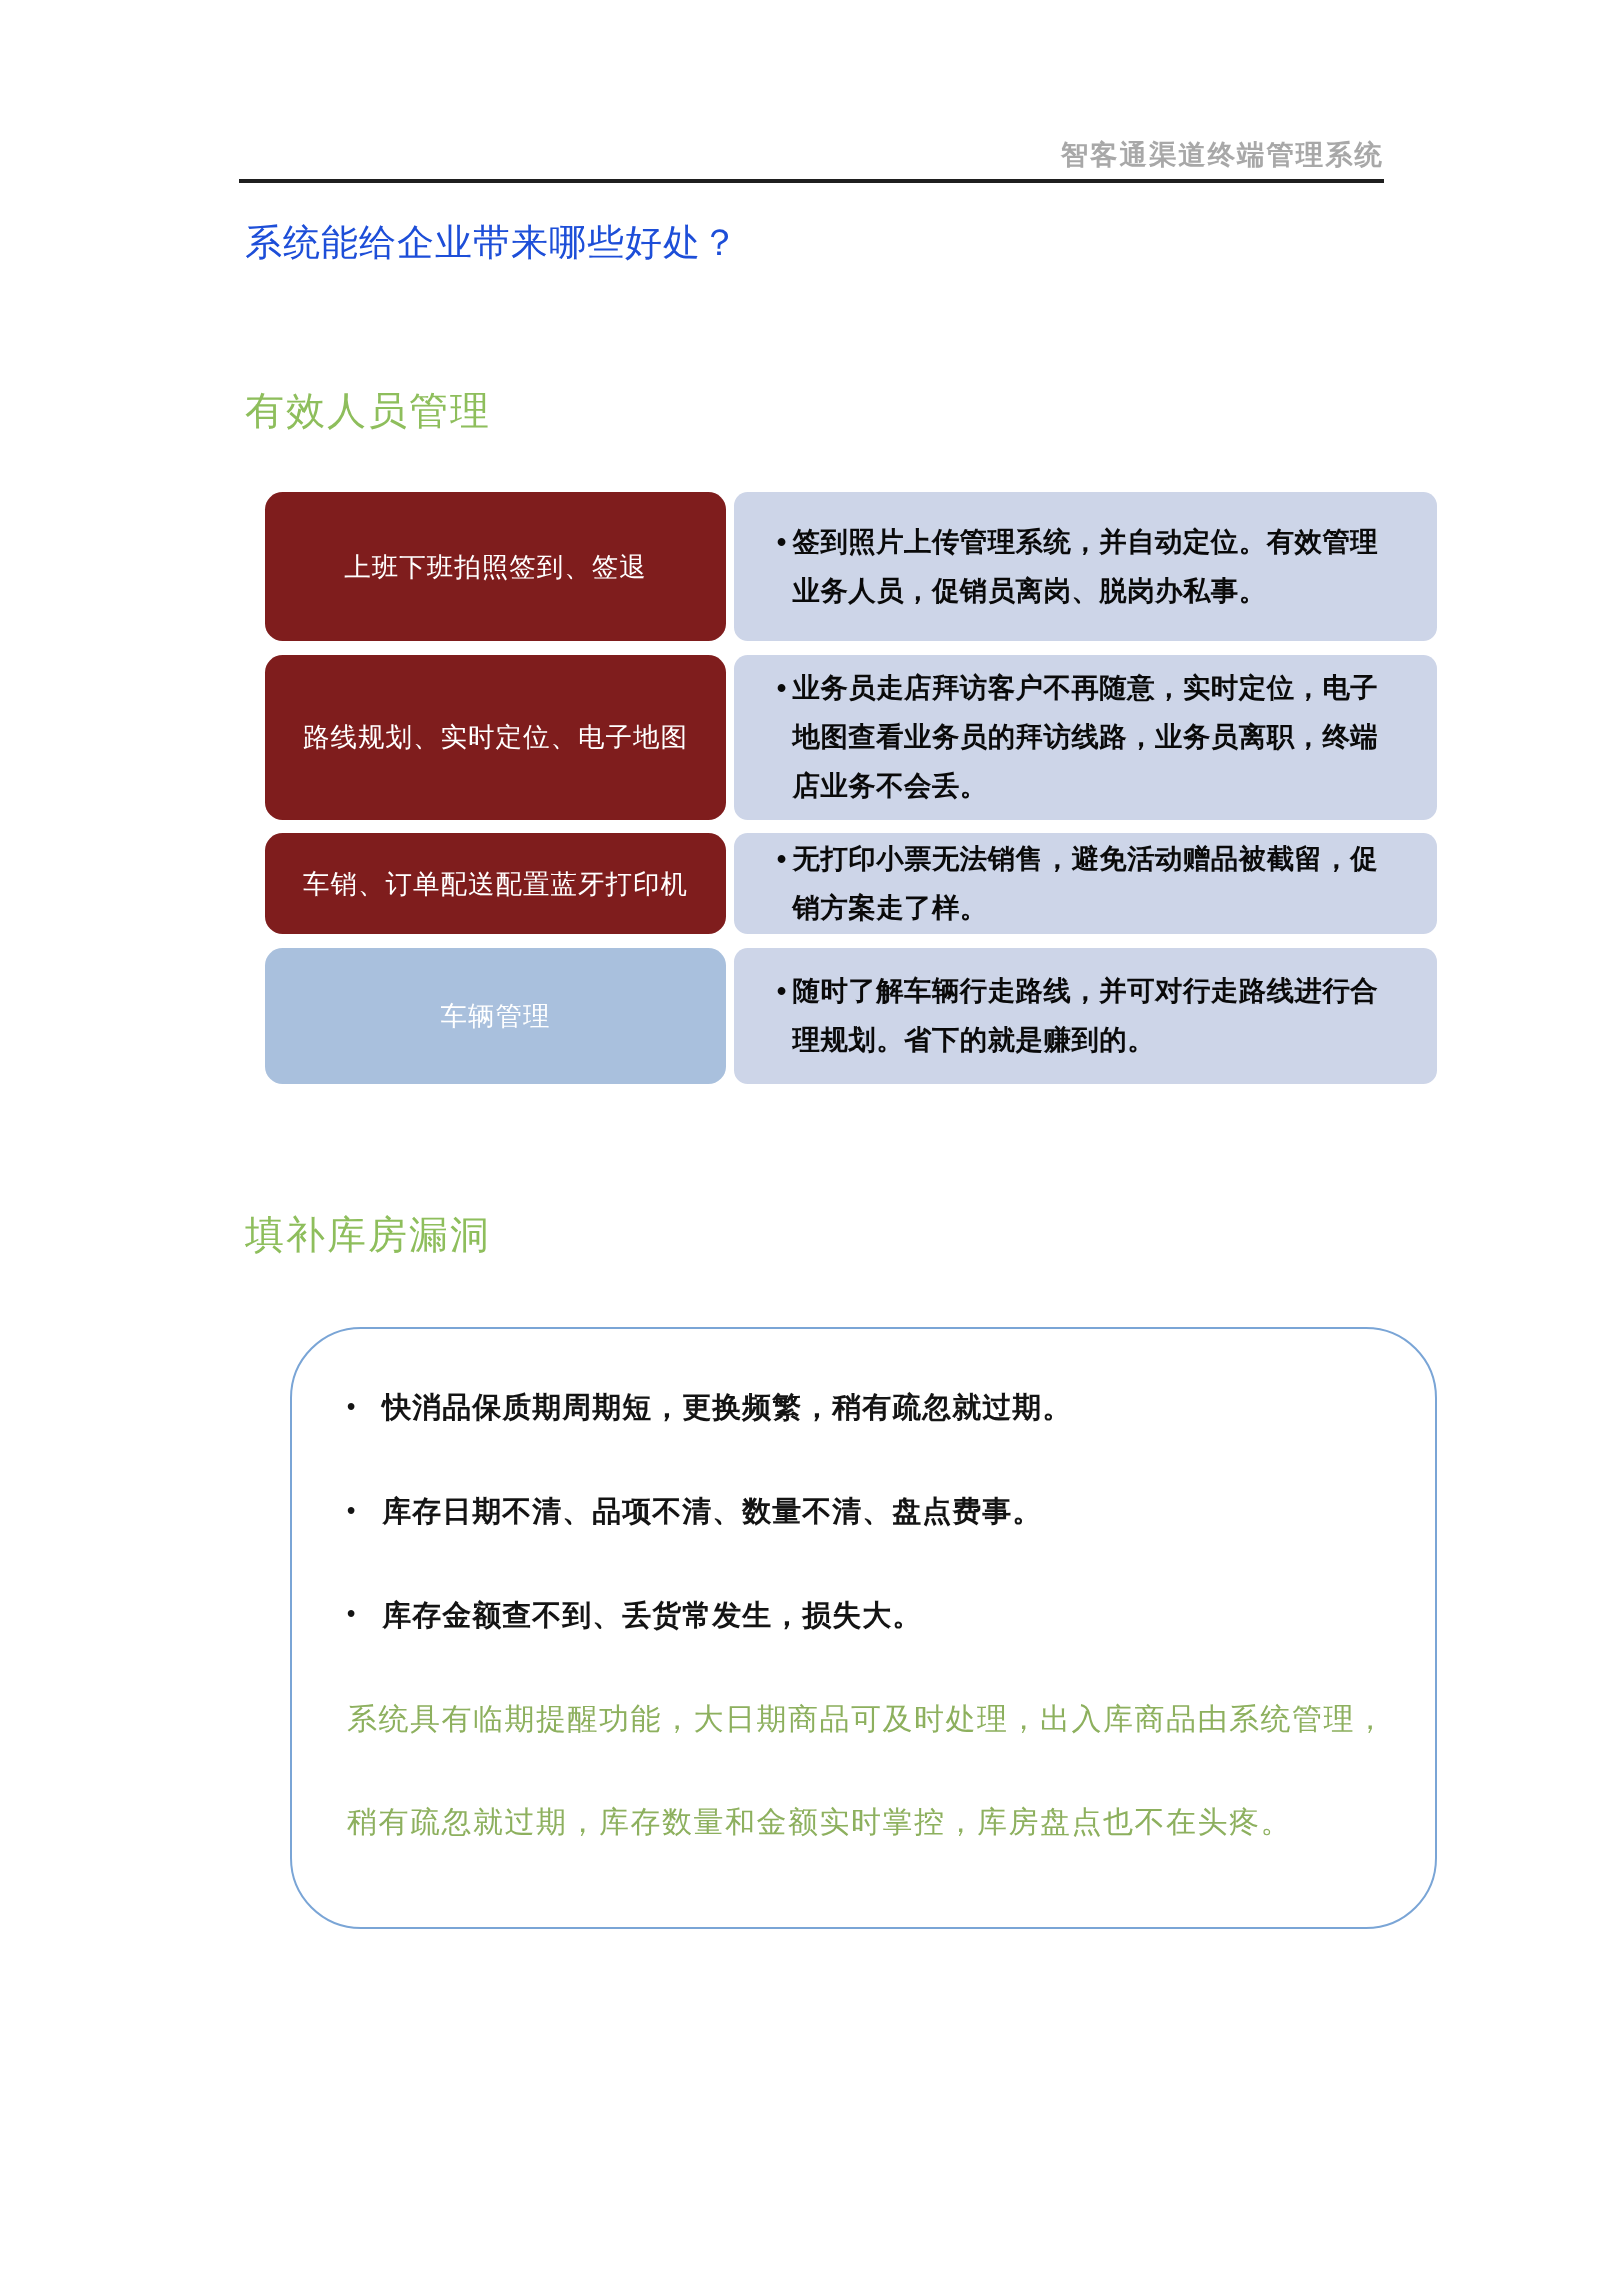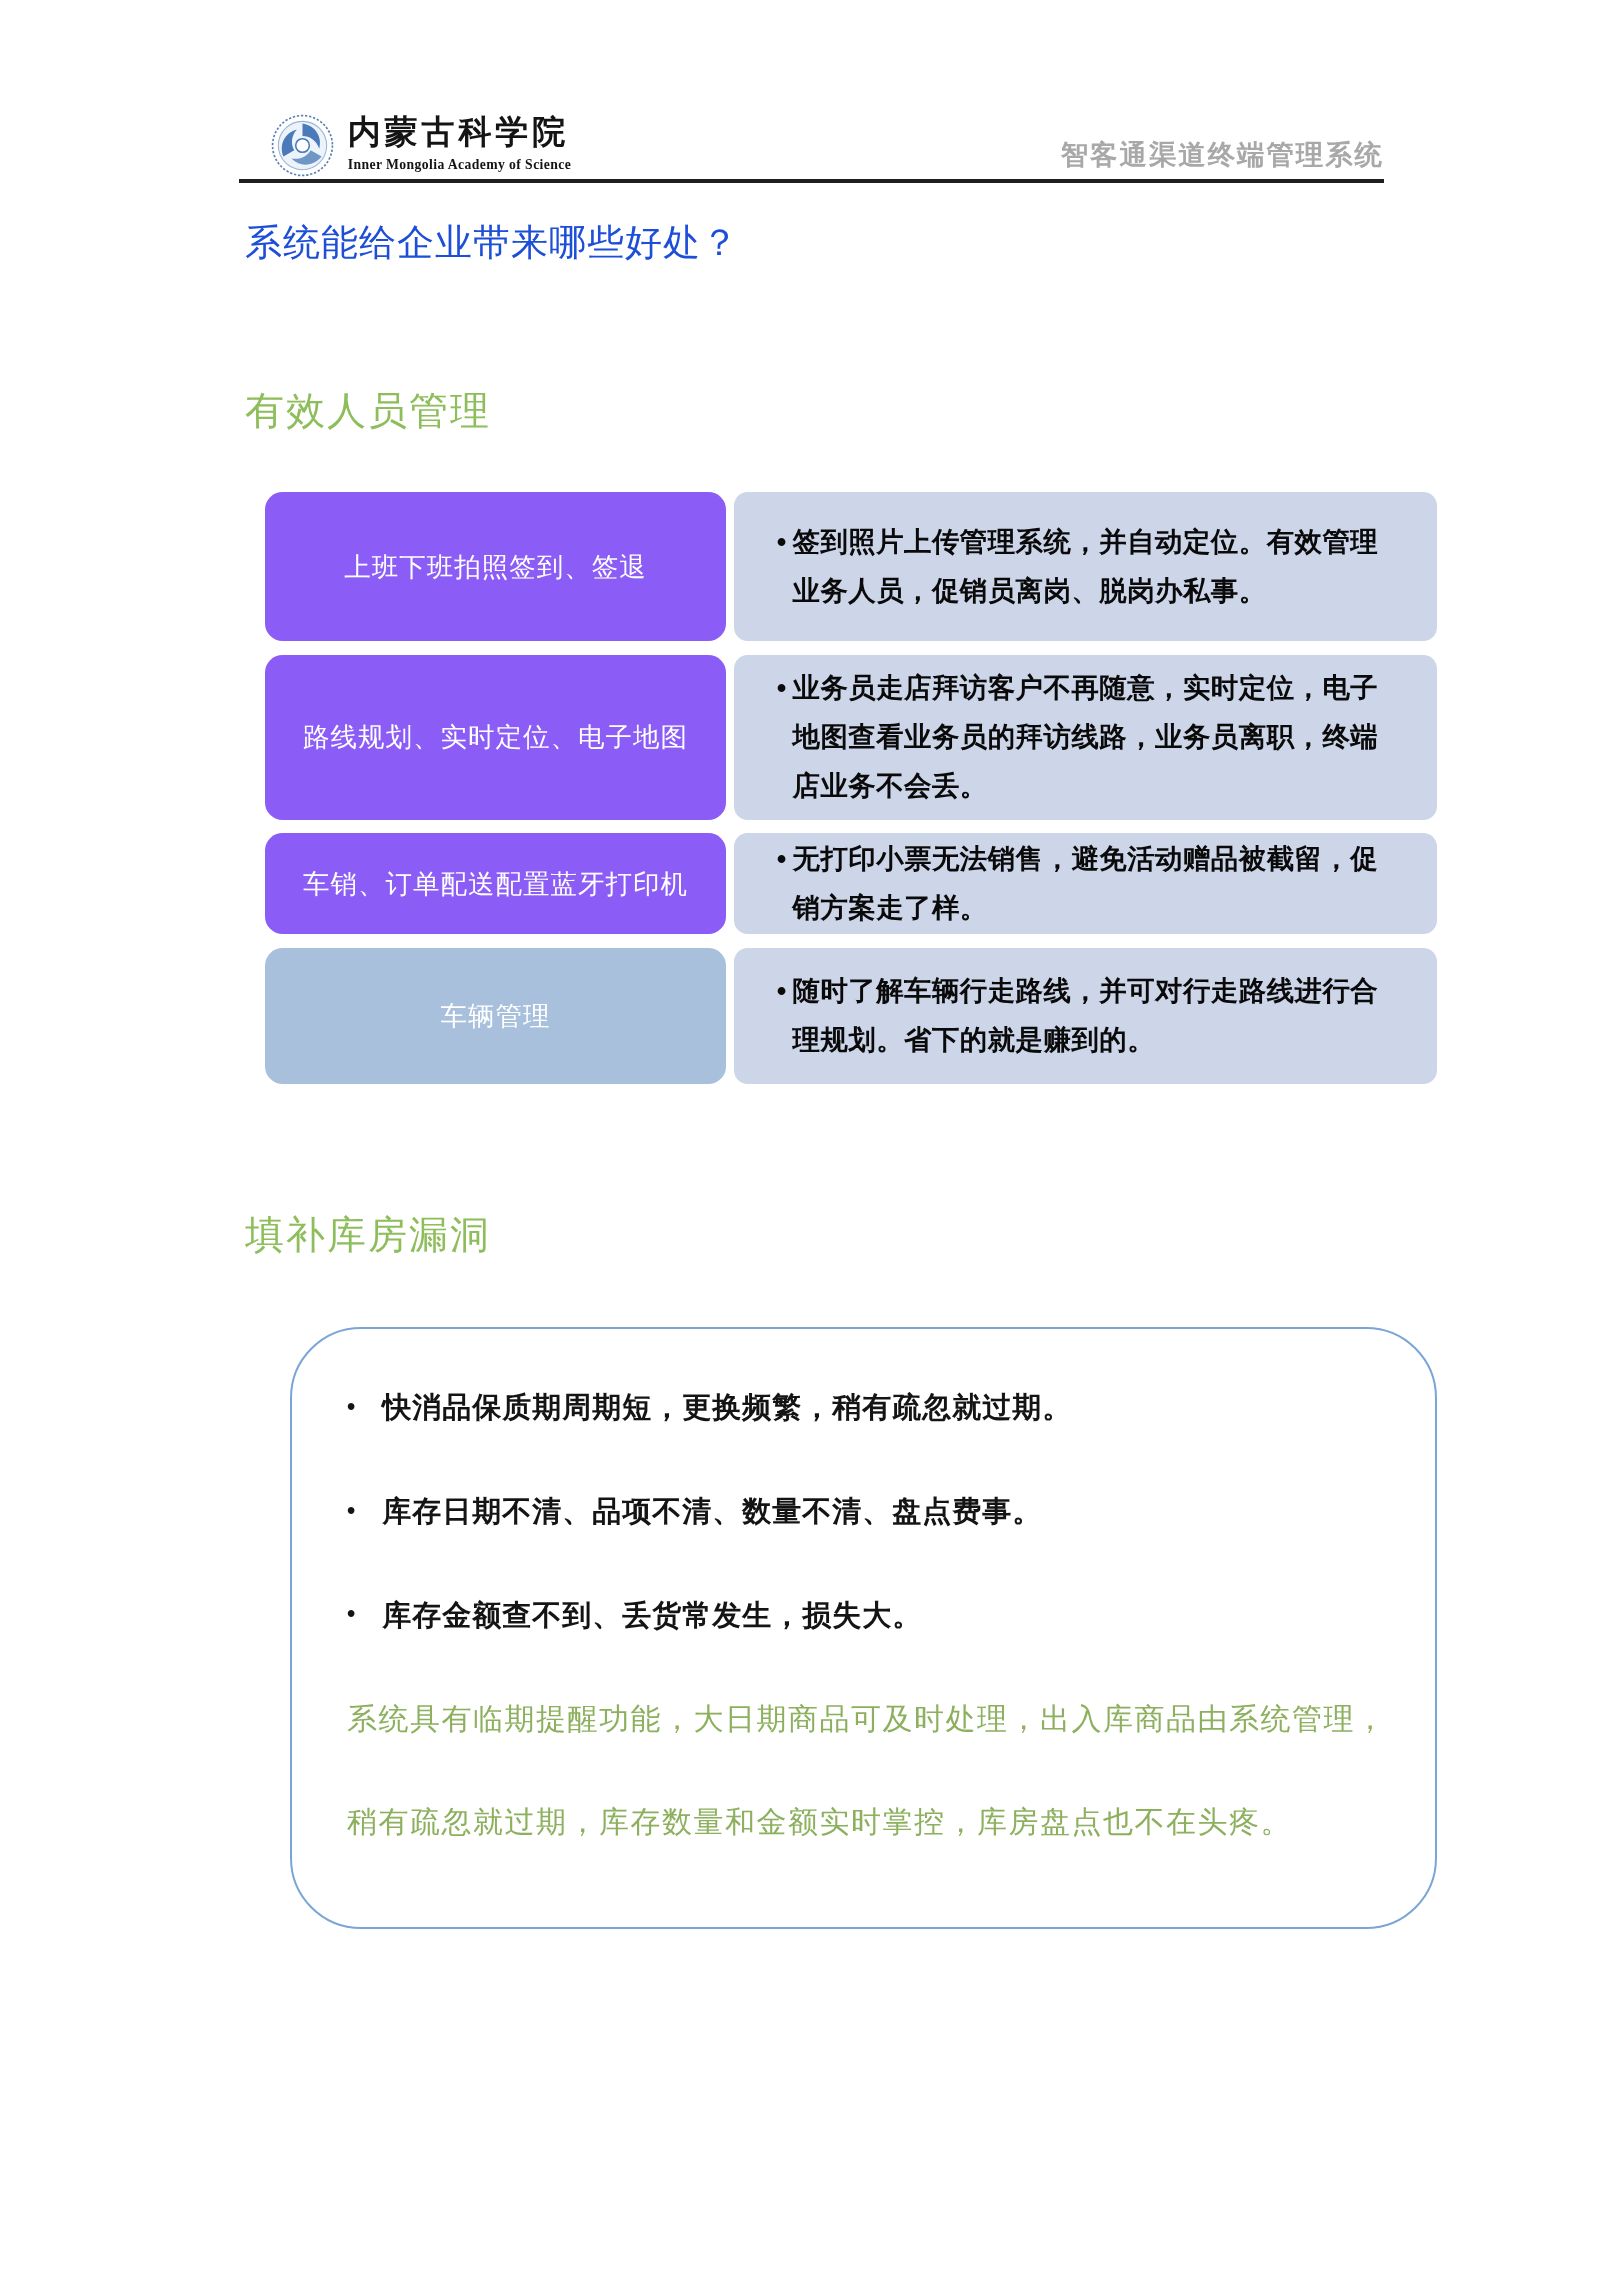--- a/index.html
+++ b/index.html
@@ -24,21 +24,21 @@
   .h2 { position:absolute; left:245px; font-size:39px; font-weight:normal; color:#8ebe5c; letter-spacing:2px; }
   .h2-personnel { top:384px; }
   .h2-warehouse { top:1208px; }
 
   
   .rows { position:absolute; left:265px; top:492px; width:1172px;
           display:flex; flex-direction:column; gap:13.7px; }
   .row { display:flex; }
   .row-1 { height:149px; } .row-2 { height:165px; } .row-3 { height:101px; } .row-4 { height:136px; }
   .row-label {
-    flex:0 0 461px; background:#8b5cf6; border-radius:17.6px; color:#ffffff;
+    flex:0 0 461px; background:#7f1d1d; border-radius:17.6px; color:#ffffff;
     font-size:26.5px; letter-spacing:1px; display:flex; align-items:center; justify-content:center;
     text-align:center; padding:0 13.7px; box-sizing:border-box;
   }
   .row-4 .row-label { background:#a9c0dd; }
   .row-desc {
     flex:1; margin-left:7.8px; background:#cdd5e8; border-radius:13.7px;
     display:flex; align-items:center; padding:9.8px 37px 9.8px 43px; box-sizing:border-box;
   }
   .desc-inner { display:flex; font-size:27.4px; font-weight:bold; color:#0a0a0a;
                 line-height:1.78; letter-spacing:0.5px; }
@@ -55,36 +55,20 @@
           color:#141414; letter-spacing:1px; line-height:1.2; }
   .pain .dot2 { flex:0 0 17.6px; margin-right:17.6px; font-size:23.5px; padding-top:2.9px; }
   .sol { font-size:30px; color:#8db05e; letter-spacing:1.5px; line-height:1.2; margin-bottom:67px; }
   .sol-first { margin-top:19.6px; }
 </style>
 </head>
 <body>
 
 <div class="page">
 
-  <div class="logo">
-    <svg class="emblem" viewBox="0 0 60 60">
-      <circle cx="30" cy="30" r="28.5" fill="#ffffff" stroke="#5a82b4" stroke-width="1.6" stroke-dasharray="2.2 1.7"></circle>
-      <circle cx="30" cy="30" r="23" fill="#edf3fa" stroke="#9ab4d4" stroke-width="1"></circle>
-      <g>
-        <path d="M30 9 C42 11 49 21 46 33 C43 25 37 21 30 21 Z" fill="#4a7ab8"></path>
-        <path d="M30 9 C42 11 49 21 46 33 C43 25 37 21 30 21 Z" fill="#6f97c6" transform="rotate(120 30 30)"></path>
-        <path d="M30 9 C42 11 49 21 46 33 C43 25 37 21 30 21 Z" fill="#4a7ab8" transform="rotate(240 30 30)"></path>
-        <circle cx="30" cy="30" r="6.5" fill="#ffffff" stroke="#4a7ab8" stroke-width="1.5"></circle>
-      </g>
-    </svg>
-    <div class="logo-text">
-      <div class="logo-cn">内蒙古科学院</div>
-      <div class="logo-en">Inner Mongolia Academy of Science</div>
-    </div>
-  </div>
   <div class="product">智客通渠道终端管理系统</div>
   <div class="rule"></div>
 
   <div class="page-title">系统能给企业带来哪些好处？</div>
 
   <div class="h2 h2-personnel">有效人员管理</div>
 
   <div class="rows">
 
     <div class="row row-1">

